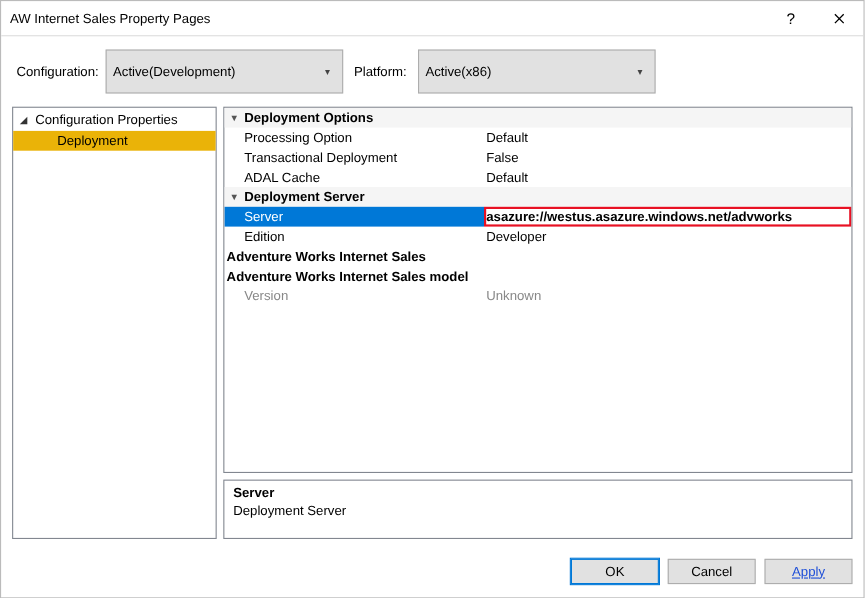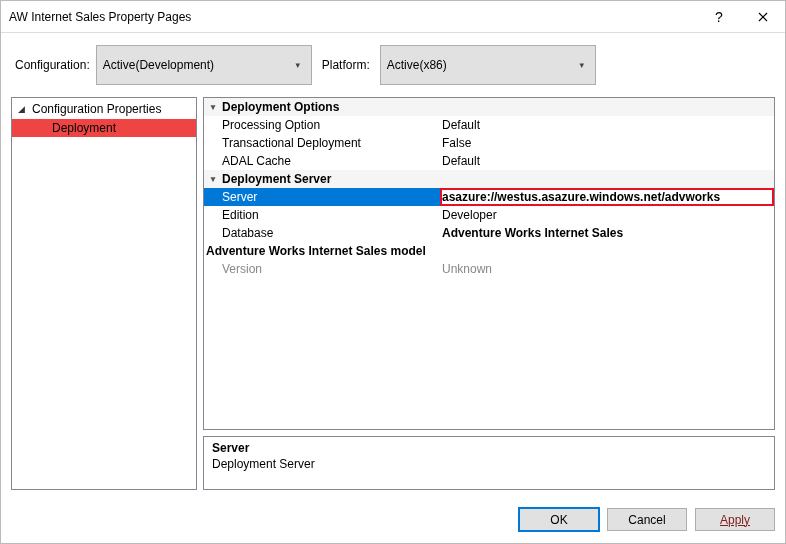--- a/index.html
+++ b/index.html
@@ -86,21 +86,21 @@
     }
     .tree-node .tw { font-size: 9px; width: 10px; display: inline-block; color: #333; }
     .tree-child {
       height: 18px;
       display: flex;
       align-items: center;
       padding-left: 40px;
       margin-top: 1px;
     }
     .tree-child.selected {
-      background: #ef4444;
+      background: #eab308;
       color: #000;
     }
 
     
     .propgrid-wrap {
       flex: 1;
       display: flex;
       flex-direction: column;
       min-width: 0;
       gap: 6px;
@@ -154,21 +154,21 @@
       font-family: inherit;
       font-size: 12px;
       cursor: pointer;
     }
     .bottom-buttons button.default {
       border: 1px solid #0078d7;
       outline: 1px solid #0078d7;
       background: #e1e1e1;
     }
     .bottom-buttons button.disabled {
-      color: #7f1d1d;
+      color: #1d4ed8;
       cursor: default;
       text-decoration: underline;
     }
   </style>
 </head>
 <body>
 
 <div class="titlebar">
   <div class="title">AW Internet Sales Property Pages</div>
   <div class="btn help">?</div>
@@ -266,24 +266,20 @@
         <div class="name-cell">
             <span class="indent"></span>
             <span>Edition</span>
           </div>
         <div class="value-cell">
             <span>Developer</span>
           </div>
       </div>
 
       <div class="pg-row item">
-        <div class="name-cell">
-            <span class="indent"></span>
-            <span>Database</span>
-          </div>
         <div class="value-cell bold">
             <span>Adventure Works Internet Sales</span>
           </div>
       </div>
 
       <div class="pg-row item">
         <div class="value-cell bold">
             <span>Adventure Works Internet Sales model</span>
           </div>
       </div>

